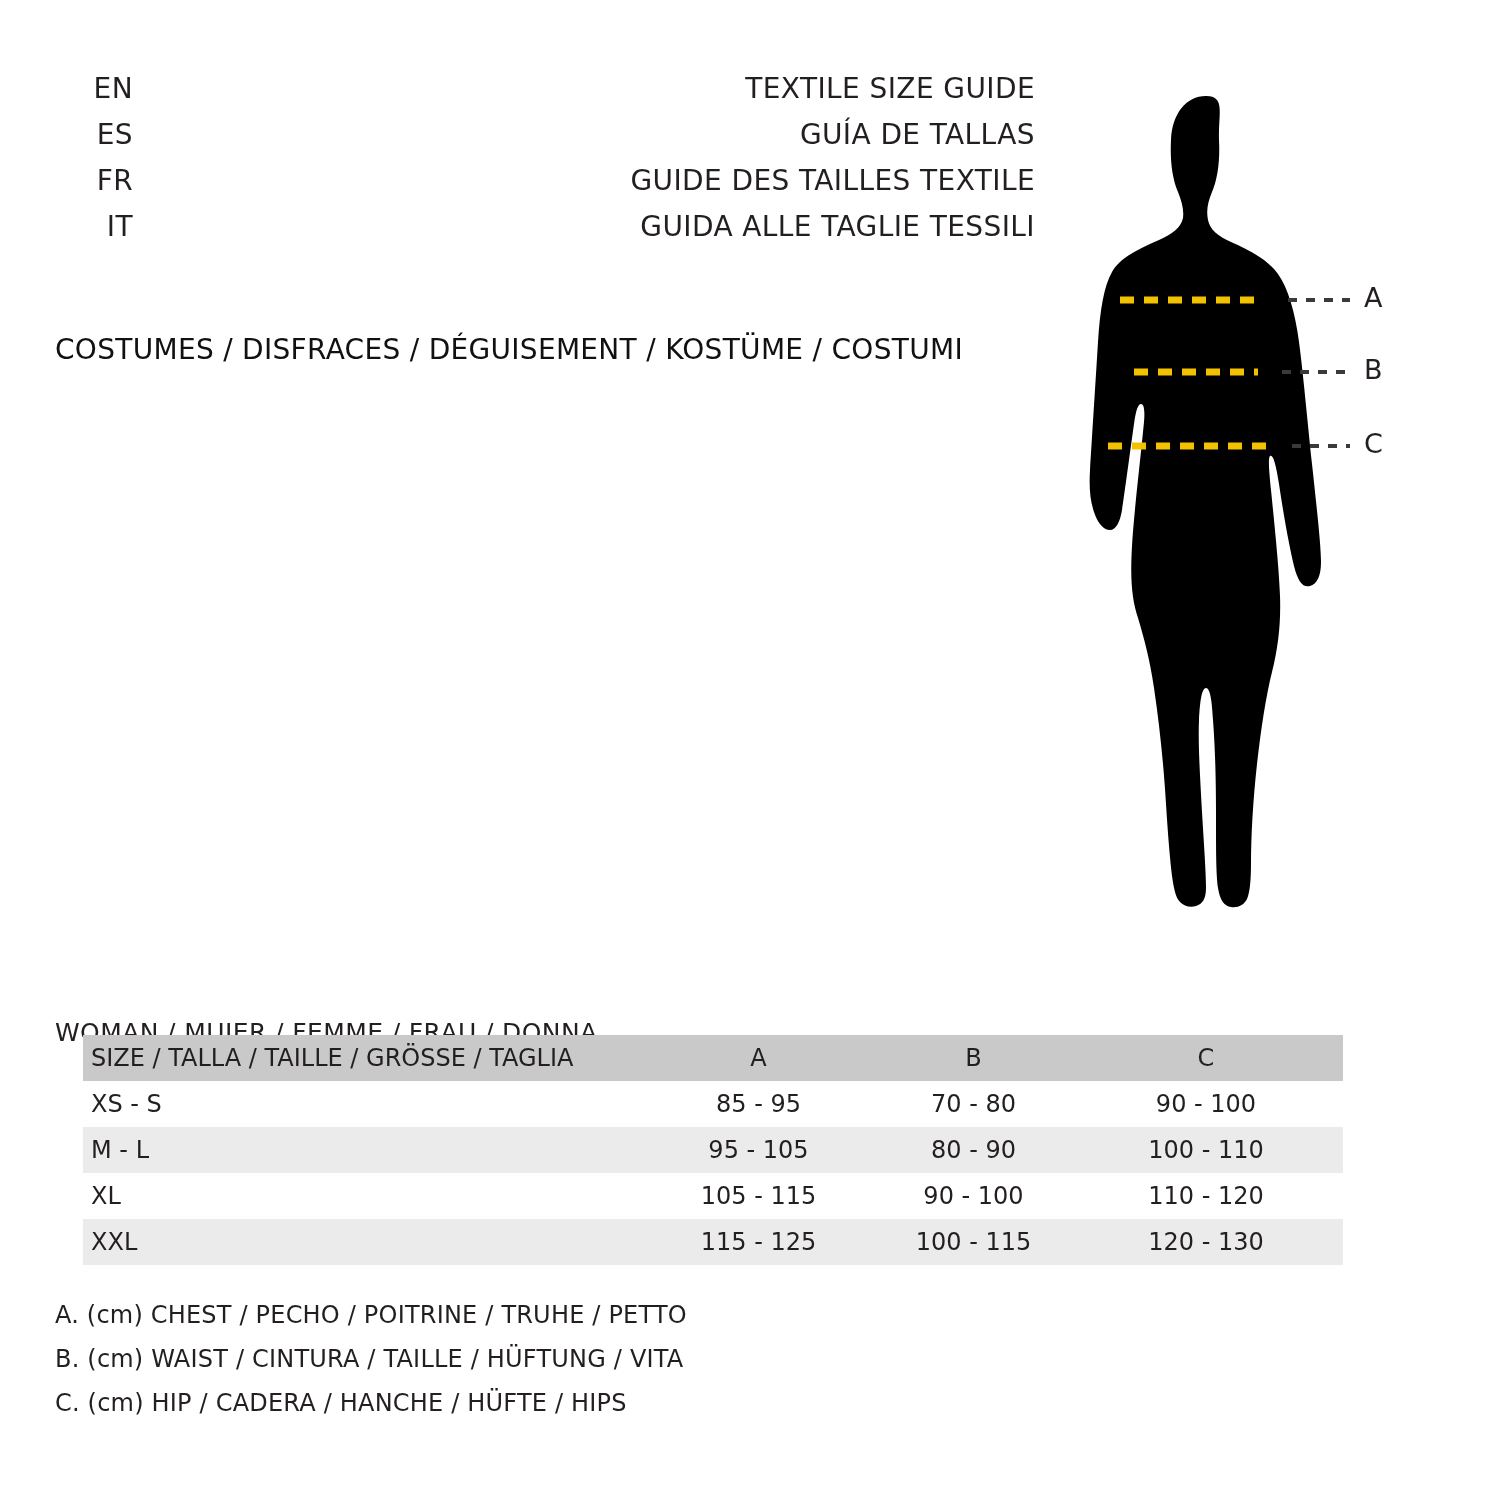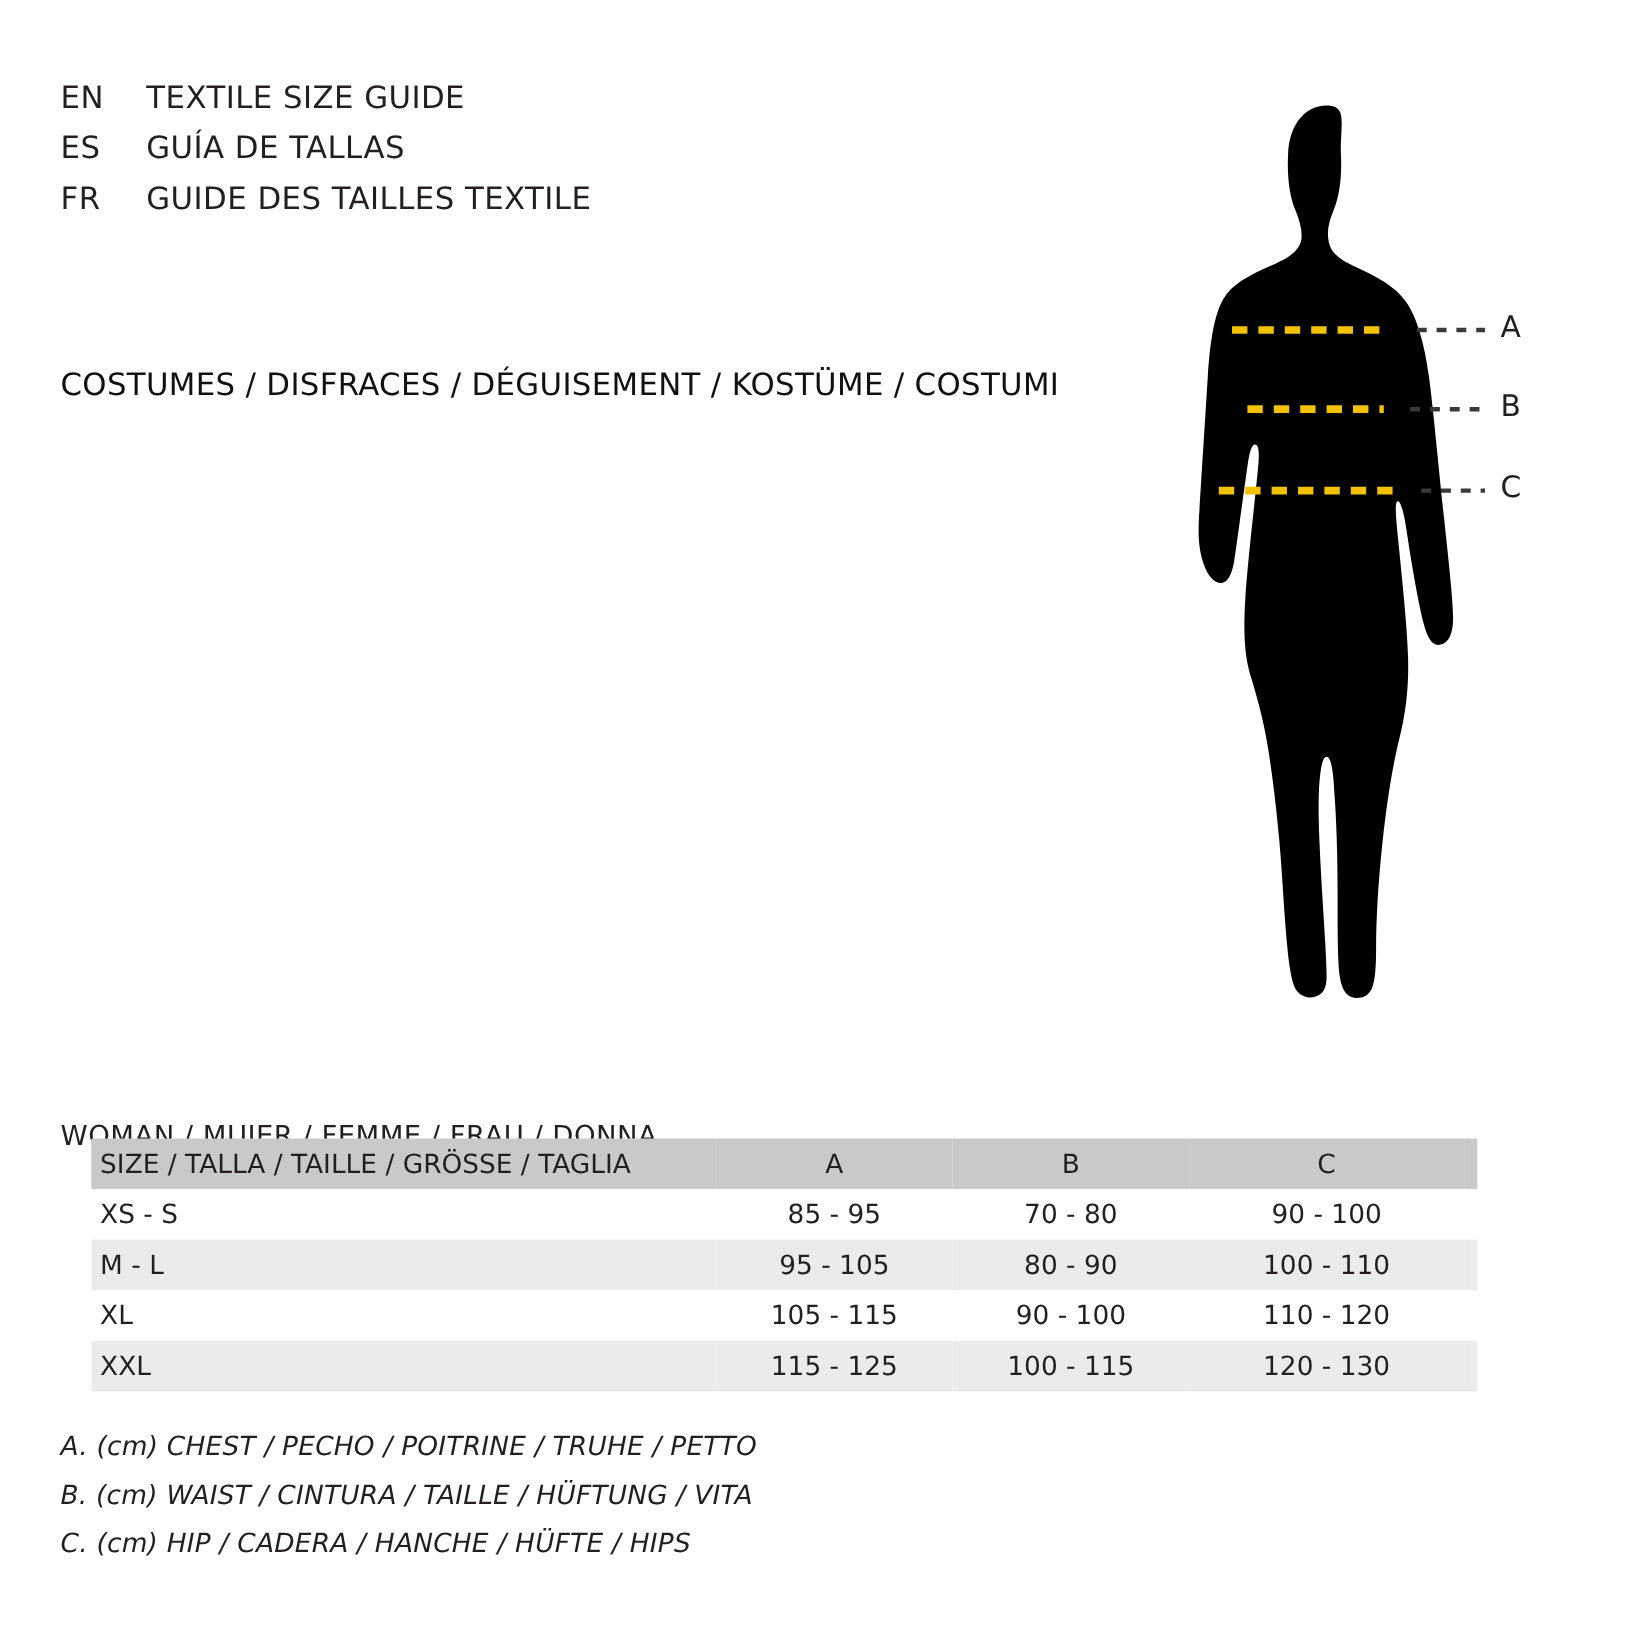--- a/index.html
+++ b/index.html
@@ -19,20 +19,21 @@
     position: absolute;
     inset: 0;
   }
 
   
   .lang-block {
     position: absolute;
     left: 55px;
     top: 72px;
     width: 980px;
+    text-align: right;
   }
   .lang-row {
     display: flex;
     align-items: baseline;
     height: 46px;
     font-size: 28px;
     letter-spacing: 0.4px;
     color: #231f20;
   }
   .lang-code {
@@ -123,21 +124,20 @@
   col.c-pad { width: auto; }
 
   
   .legend {
     position: absolute;
     left: 55px;
     top: 1293px;
     font-size: 24px;
     color: #231f20;
     letter-spacing: 0.2px;
-    font-style: italic;
   }
   .legend div {
     height: 44px;
     line-height: 44px;
   }
 </style>
 </head>
 <body>
 
 <div class="page">
@@ -147,20 +147,24 @@
       <span class="lang-code">EN</span>
       <span class="lang-text">TEXTILE SIZE GUIDE</span>
     </div>
     <div class="lang-row">
       <span class="lang-code">ES</span>
       <span class="lang-text">GUÍA DE TALLAS</span>
     </div>
     <div class="lang-row">
       <span class="lang-code">FR</span>
       <span class="lang-text">GUIDE DES TAILLES TEXTILE</span>
+    </div>
+    <div class="lang-row">
+      <span class="lang-code">IT</span>
+      <span class="lang-text">GUIDA ALLE TAGLIE TESSILI</span>
     </div>
   </div>
 
   <div class="costumes-line">COSTUMES / DISFRACES / DÉGUISEMENT / KOSTÜME / COSTUMI</div>
 
   <div class="figure-wrap">
     <svg class="figure-svg" width="460" height="900" viewBox="0 0 460 900">
       <g>
         <path fill="#000000" d="
           M186,36

